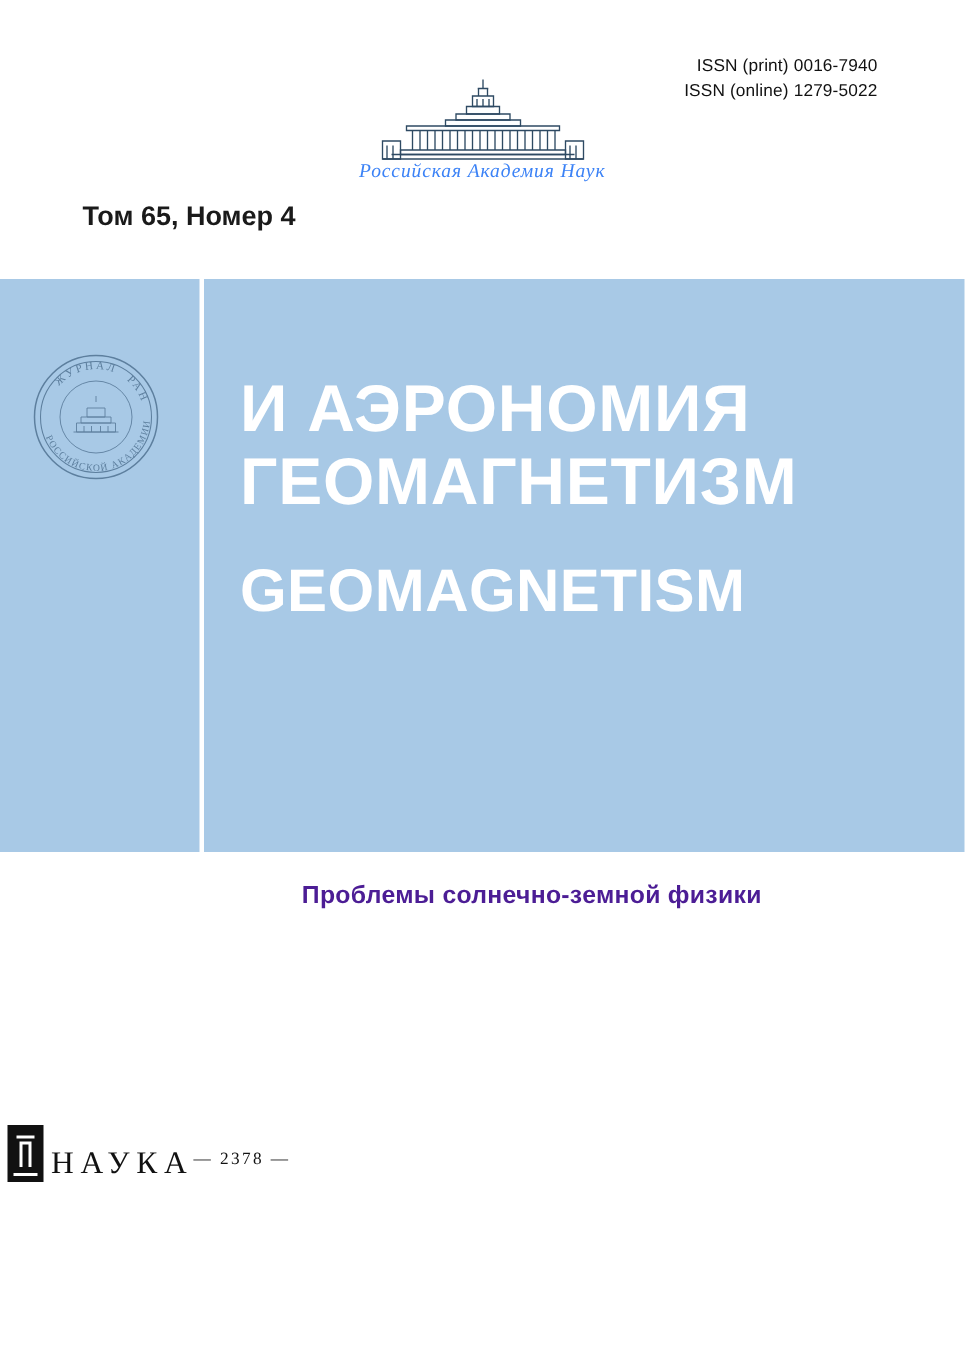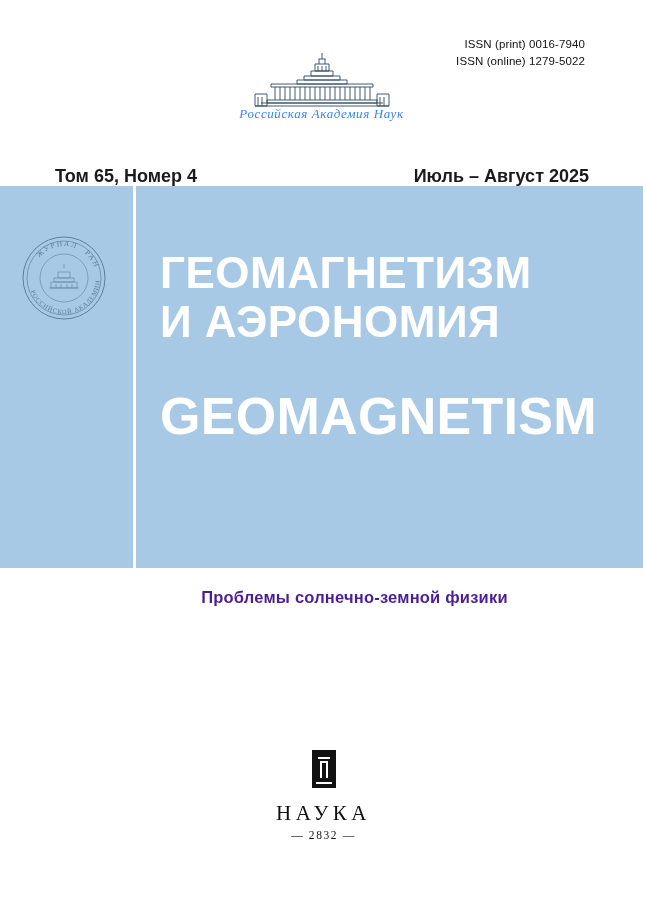--- a/index.html
+++ b/index.html
@@ -50,21 +50,20 @@
     letter-spacing: 0.6px;
   }
 
   
   .issue-line {
     position: absolute;
     top: 134px;
     left: 0;
     width: 647px;
     height: 26px;
-    margin-top: 32px;
   }
   .issue-line .vol {
     position: absolute;
     left: 55px;
     top: 0;
     font-size: 18px;
     font-weight: bold;
     color: #1a1a1a;
   }
   .issue-line .date {
@@ -114,22 +113,22 @@
   }
   .title-ru {
     margin-top: 62px;
     font-size: 44px;
     font-weight: bold;
     line-height: 1.12;
     color: #ffffff;
     letter-spacing: 0.5px;
   }
   .title-en {
-    margin-top: 40px;
-    font-size: 52px;
+    margin-top: 24px;
+    font-size: 40px;
     font-weight: bold;
     line-height: 1.15;
     color: #ffffff;
     letter-spacing: 0.3px;
   }
 
   
   .subtitle {
     position: absolute;
     top: 588px;
@@ -143,21 +142,20 @@
     padding-left: 31px;
   }
 
   
   .publisher {
     position: absolute;
     top: 750px;
     left: 0;
     width: 647px;
     display: flex;
-    flex-direction: column;
     align-items: center;
   }
   .publisher-mark svg { display: block; }
   .publisher-name {
     margin-top: 9px;
     font-family: "Liberation Serif", serif;
     font-size: 21px;
     letter-spacing: 4.5px;
     color: #111111;
   }
@@ -207,21 +205,20 @@
           <path d="M128 44 L140 44 L140 56 L128 56 Z"></path>
           <path d="M9 47 L9 56 M13 47 L13 56 M131 47 L131 56 M135 47 L135 56"></path>
         </g>
       </svg>
     </span>
     <div class="emblem-caption">Российская Академия Наук</div>
   </div>
 
   <div class="issue-line">
     <div class="vol">Том 65, Номер 4</div>
-    <div class="date">Июль – Август 2025</div>
   </div>
 
   <div class="band"></div>
   <div class="band-divider"></div>
 
   <div class="seal">
     <span>
       <svg width="92" height="92" viewBox="0 0 92 92" aria-hidden="true">
         <defs>
           <path id="arcTop" d="M 14 46 A 32 32 0 0 1 78 46"></path>
@@ -246,37 +243,37 @@
         </text>
         <text font-family="Liberation Serif, serif" font-size="6.4" fill="#5d7f9e" letter-spacing="0.8">
           <textPath href="#arcBottom" startOffset="12%">РОССИЙСКОЙ АКАДЕМИИ</textPath>
         </text>
       </svg>
     </span>
   </div>
 
   <div class="titles">
     <div class="title-ru">
+      <div>И АЭРОНОМИЯ</div>
       <div>ГЕОМАГНЕТИЗМ</div>
-      <div>И АЭРОНОМИЯ</div>
     </div>
     <div class="title-en">
       <div>GEOMAGNETISM</div>
     </div>
   </div>
 
   <div class="subtitle">Проблемы солнечно-земной физики</div>
 
   <div class="publisher">
     <span class="publisher-mark">
       <svg width="34" height="42" viewBox="0 0 34 42" aria-hidden="true">
         <rect x="5" y="0" width="24" height="38" fill="#111111"></rect>
         <path d="M11 7 L23 7 L23 9 L11 9 Z" fill="#ffffff"></path>
         <path d="M13 11 L21 11 L21 28 L13 28 Z" fill="#ffffff"></path>
         <path d="M15 13 L19 13 L19 31 L15 31 Z" fill="#111111"></path>
         <path d="M9 32 L25 32 L25 34 L9 34 Z" fill="#ffffff"></path>
       </svg>
     </span>
     <div class="publisher-name">НАУКА</div>
-    <div class="publisher-year">— 2832 —</div>
+    <div class="publisher-year">— 2378 —</div>
   </div>
 
 </div>
 
 </body></html>

